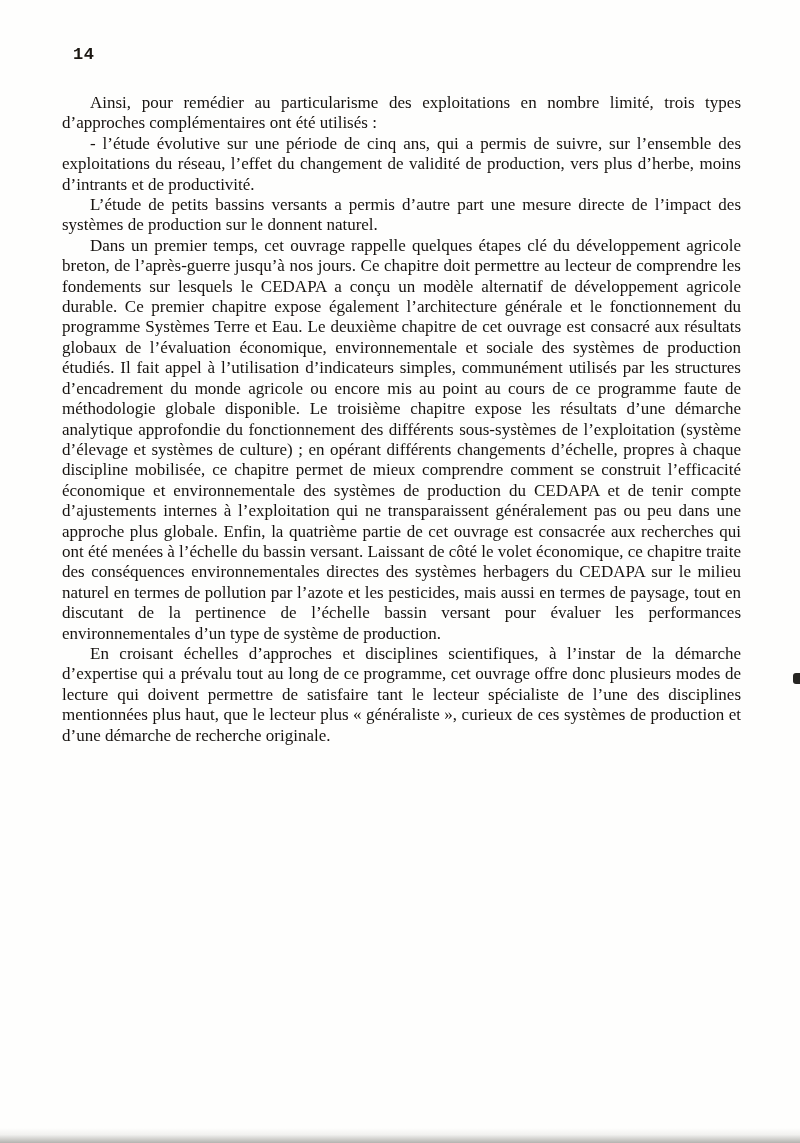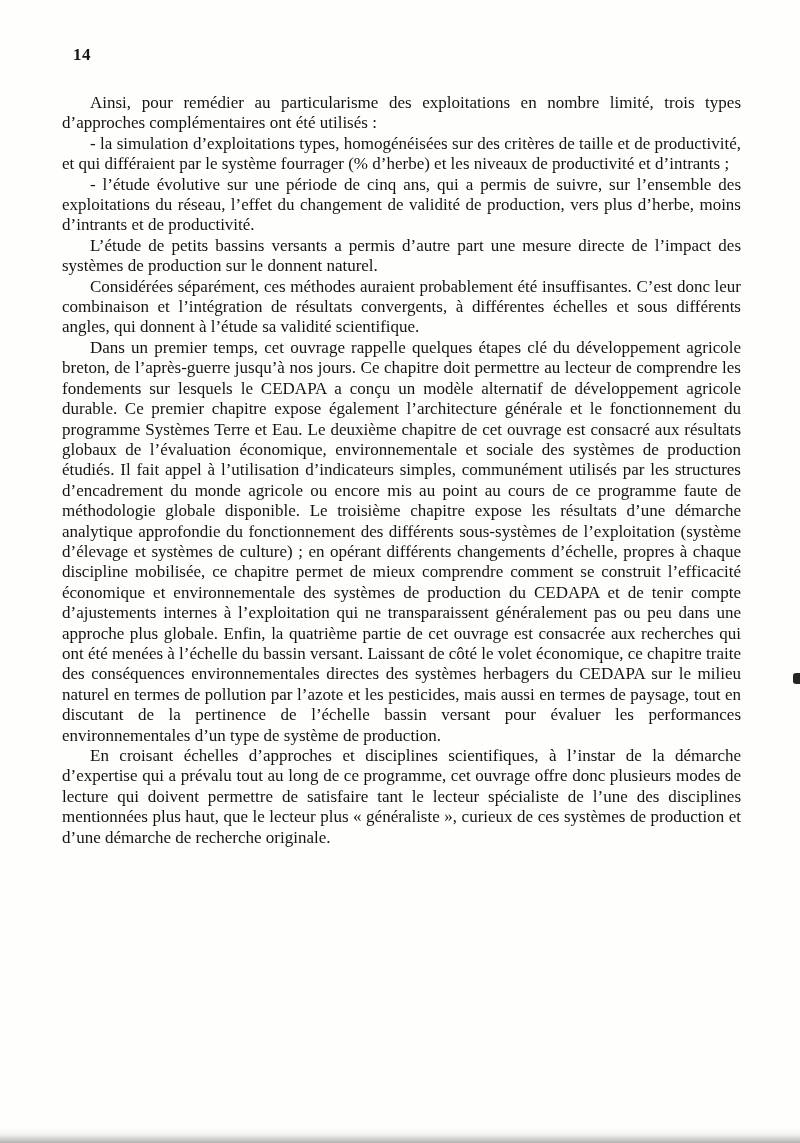--- a/index.html
+++ b/index.html
@@ -11,20 +11,21 @@
     overflow: hidden;
   }
   .page-number {
     position: absolute;
     left: 73px;
     top: 45px;
     font-size: 17px;
     font-weight: bold;
     color: #1b1712;
     letter-spacing: 0.5px;
+    font-family: Liberation Mono, monospace;
   }
   .text-block {
     position: absolute;
     left: 62px;
     top: 93px;
     width: 679px;
     color: #171310;
     font-size: 17px;
     line-height: 20.4px;
     text-align: justify;
@@ -54,22 +55,20 @@
       rgba(118,117,111,0.55) 100%);
   }
 </style>
 </head>
 <body>
 
 <div class="page-number">14</div>
 
 <div class="text-block">
   <p>Ainsi, pour remédier au particularisme des exploitations en nombre limité, trois types d’approches complémentaires ont été utilisés&nbsp;:</p>
-  <p>- la simulation d’exploitations types, homogénéisées sur des critères de taille et de productivité, et qui différaient par le système fourrager (% d’herbe) et les niveaux de productivité et d’intrants&nbsp;;</p>
   <p>- l’étude évolutive sur une période de cinq ans, qui a permis de suivre, sur l’ensemble des exploitations du réseau, l’effet du changement de validité de production, vers plus d’herbe, moins d’intrants et de productivité.</p>
   <p>L’étude de petits bassins versants a permis d’autre part une mesure directe de l’impact des systèmes de production sur le donnent naturel.</p>
-  <p>Considérées séparément, ces méthodes auraient probablement été insuffisantes. C’est donc leur combinaison et l’intégration de résultats convergents, à différentes échelles et sous différents angles, qui donnent à l’étude sa validité scientifique.</p>
   <p>Dans un premier temps, cet ouvrage rappelle quelques étapes clé du développement agricole breton, de l’après-guerre jusqu’à nos jours. Ce chapitre doit permettre au lecteur de comprendre les fondements sur lesquels le CEDAPA a conçu un modèle alternatif de développement agricole durable. Ce premier chapitre expose également l’architecture générale et le fonctionnement du programme Systèmes Terre et Eau. Le deuxième chapitre de cet ouvrage est consacré aux résultats globaux de l’évaluation économique, environnementale et sociale des systèmes de production étudiés. Il fait appel à l’utilisation d’indicateurs simples, communément utilisés par les structures d’encadrement du monde agricole ou encore mis au point au cours de ce programme faute de méthodologie globale disponible. Le troisième chapitre expose les résultats d’une démarche analytique approfondie du fonctionnement des différents sous-systèmes de l’exploitation (système d’élevage et systèmes de culture)&nbsp;; en opérant différents changements d’échelle, propres à chaque discipline mobilisée, ce chapitre permet de mieux comprendre comment se construit l’efficacité économique et environnementale des systèmes de production du CEDAPA et de tenir compte d’ajustements internes à l’exploitation qui ne transparaissent généralement pas ou peu dans une approche plus globale. Enfin, la quatrième partie de cet ouvrage est consacrée aux recherches qui ont été menées à l’échelle du bassin versant. Laissant de côté le volet économique, ce chapitre traite des conséquences environnementales directes des systèmes herbagers du CEDAPA sur le milieu naturel en termes de pollution par l’azote et les pesticides, mais aussi en termes de paysage, tout en discutant de la pertinence de l’échelle bassin versant pour évaluer les performances environnementales d’un type de système de production.</p>
   <p>En croisant échelles d’approches et disciplines scientifiques, à l’instar de la démarche d’expertise qui a prévalu tout au long de ce programme, cet ouvrage offre donc plusieurs modes de lecture qui doivent permettre de satisfaire tant le lecteur spécialiste de l’une des disciplines mentionnées plus haut, que le lecteur plus «&nbsp;généraliste&nbsp;», curieux de ces systèmes de production et d’une démarche de recherche originale.</p>
 </div>
 
 <div class="edge-speck"></div>
 <div class="bottom-shadow"></div>
 
 </body></html>

